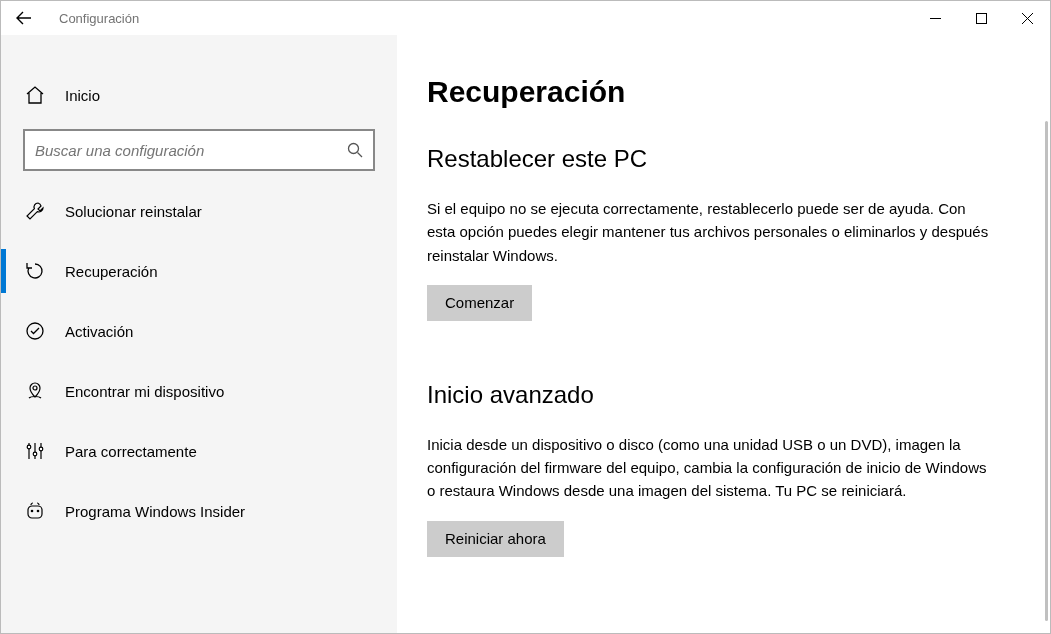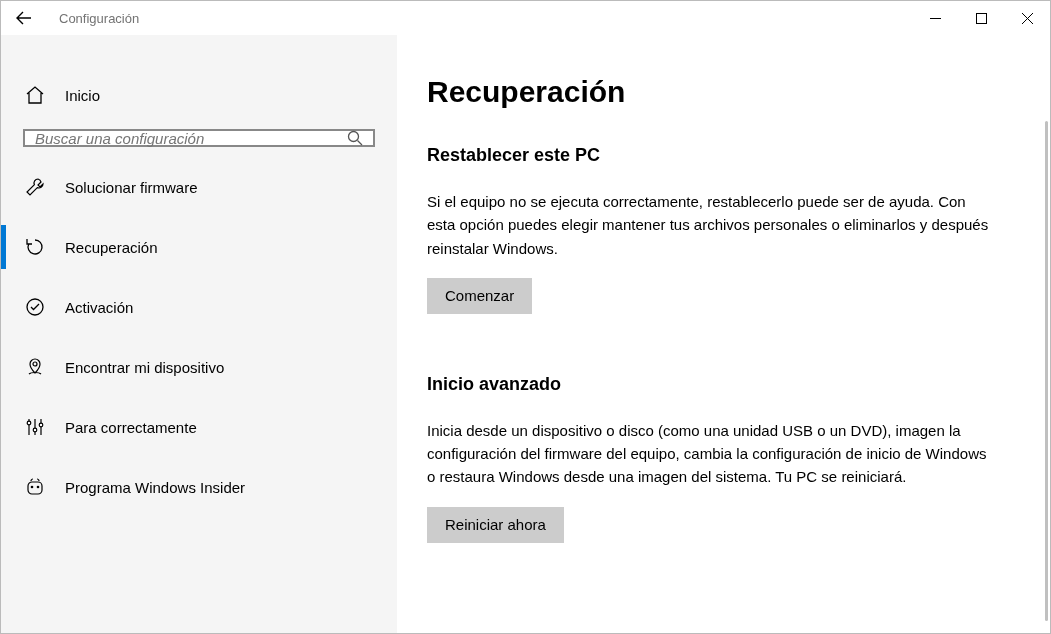--- a/index.html
+++ b/index.html
@@ -12,34 +12,34 @@
     .win-btn { width: 46px; height: 34px; display: flex; align-items: center; justify-content: center; cursor: pointer; }
     .container { flex: 1; display: flex; overflow: hidden; }
     .sidebar { width: 396px; background: #f5f5f5; display: flex; flex-direction: column; padding-top: 40px; overflow-y: auto; overflow-x: hidden; }
     .content { flex: 1; padding: 40px 30px 40px 30px; overflow-y: auto; position: relative; }
     .content-scroll { position: absolute; right: 2px; top: 86px; width: 3px; height: 500px; background: #c0c0c0; border-radius: 2px; }
 
     .nav-home { display: flex; align-items: center; height: 40px; padding-left: 24px; cursor: pointer; }
     .nav-home .icon { width: 20px; height: 20px; margin-right: 20px; color: #000; }
     .nav-home span { font-size: 15px; }
 
-    .search-box { margin: 14px 22px 10px 22px; height: 18px; border: 2px solid #888; background: #fff; display: flex; align-items: center; padding: 0 10px; }
+    .search-box { margin: 14px 22px 10px 22px; height: 42px; border: 2px solid #888; background: #fff; display: flex; align-items: center; padding: 0 10px; }
     .search-box input { border: none; outline: none; flex: 1; font-size: 15px; background: transparent; font-style: italic; color: #555; }
     .search-box .icon { width: 16px; height: 16px; color: #555; }
 
     .section-title { font-size: 16px; font-weight: 600; padding: 26px 22px 26px 22px; }
 
     .nav-item { display: flex; align-items: center; height: 60px; padding-left: 24px; cursor: pointer; position: relative; }
     .nav-item.selected::before { content: ""; position: absolute; left: 0; top: 8px; bottom: 8px; width: 5px; background: #0078d4; }
     .nav-item .icon { width: 20px; height: 20px; margin-right: 20px; color: #000; flex-shrink: 0; }
     .nav-item span { font-size: 15px; }
 
     .page-title { font-size: 30px; font-weight: 600; margin-bottom: 36px; }
     .section { margin-bottom: 60px; }
-    .section h2 { font-size: 18px; font-weight: 700; margin-bottom: 24px; }
+    .section h2 { font-size: 24px; font-weight: 400; margin-bottom: 24px; }
     .section p { font-size: 15px; line-height: 1.55; max-width: 570px; margin-bottom: 18px; }
     .btn { background: #ccc; border: none; padding: 0 18px; height: 36px; font-size: 15px; cursor: pointer; min-width: 100px; }
     svg { display: block; }
   </style>
 </head>
 <body>
 
 <div class="titlebar">
   <div class="back">
     <svg width="16" height="16" viewBox="0 0 16 16">
@@ -89,21 +89,21 @@
       </span>
     </div>
 
 
     <div class="nav-item">
       <span class="icon">
         <svg width="20" height="20" viewBox="0 0 20 20">
             <path d="M13 2a4 4 0 0 0-3.6 5.7L2 15l3 3 7.3-7.4A4 4 0 0 0 18 7l-3 3-2-2 3-3a4 4 0 0 0-3-3z" stroke="#000" stroke-width="1.2" fill="none"></path>
           </svg>
       </span>
-      <span>Solucionar firmware</span>
+      <span>Solucionar reinstalar</span>
     </div>
 
     <div class="nav-item selected">
       <span class="icon">
         <svg width="20" height="20" viewBox="0 0 20 20">
             <path d="M10 3a7 7 0 1 1-6.3 4" stroke="#000" stroke-width="1.3" fill="none"></path>
             <path d="M2 2v5h5" stroke="#000" stroke-width="1.3" fill="none"></path>
           </svg>
       </span>
       <span>Recuperación</span>

